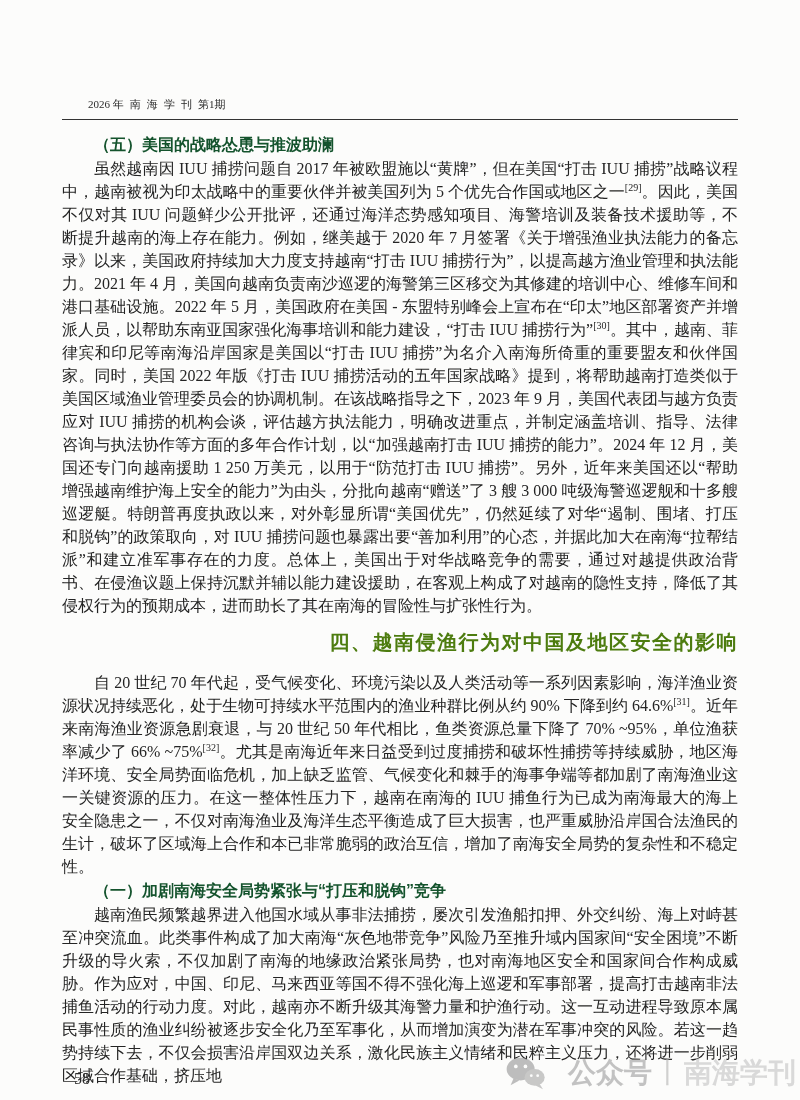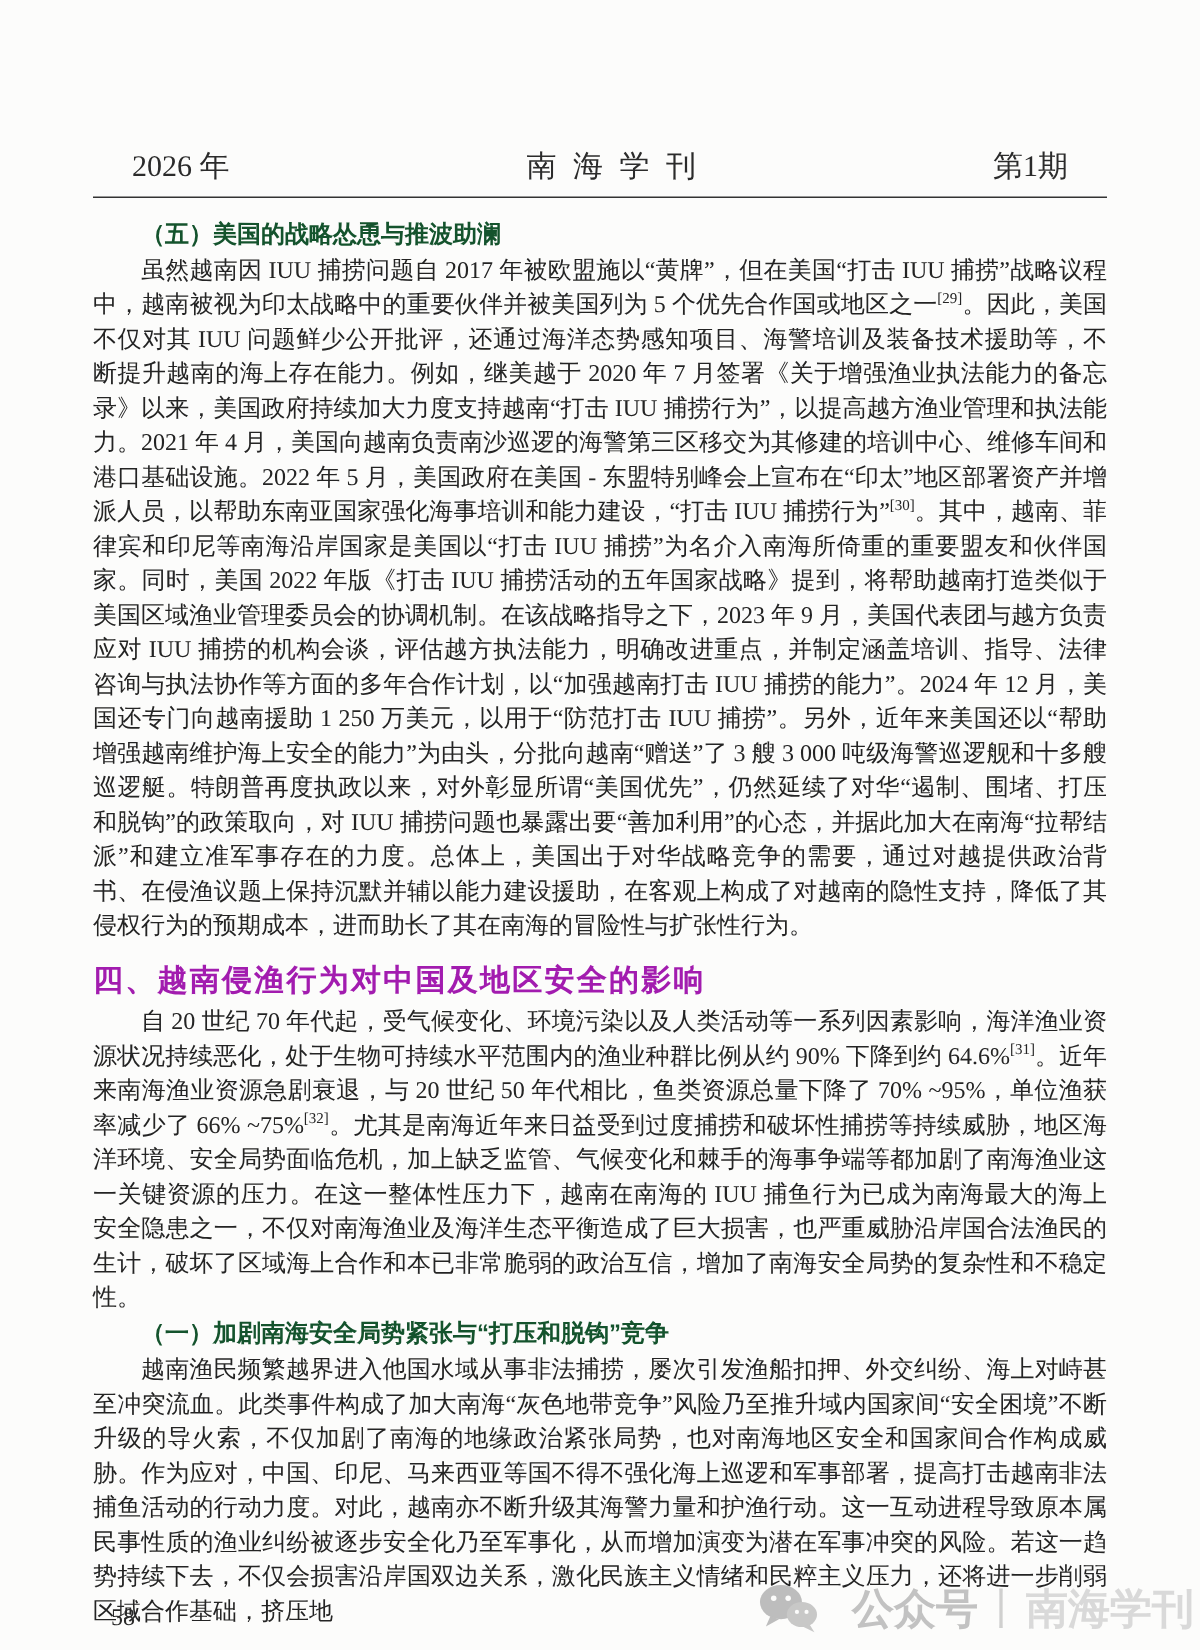--- a/index.html
+++ b/index.html
@@ -13,23 +13,23 @@
     position: relative;
     width: 800px;
     height: 1100px;
     background: #fcfcfb;
     padding: 97px 62px 0 62px;
     overflow: hidden;
   }
   
   .page-header {
     display: flex;
-    justify-content: space-between;
+    justify-content: flex-start;
     align-items: baseline;
-    font-size: 20px;
+    font-size: 11px;
     padding: 0 26px 7px 26px;
     color: #2b2b2b;
   }
   .journal-title { letter-spacing: 0.55em; text-indent: 0.55em; }
   .header-rule {
     border: none;
     border-top: 1.5px solid #333;
     margin: 0 0 13px 0;
   }
   
@@ -52,38 +52,39 @@
     font-size: 16px;
     line-height: 23px;
     text-indent: 2em;
     margin: 1px 0;
     color: #14532d;
   }
   .section-heading {
     font-size: 20px;
     line-height: 26px;
     font-weight: bold;
-    text-align: left;
+    text-align: right;
     letter-spacing: 1.5px;
-    margin: 12px 0 3px 0;
-    color: #a21caf;
+    margin: 12px 0 16px 0;
+    color: #4d7c0f;
   }
   
   .page-number {
     position: absolute;
     left: 74px;
     bottom: 12px;
     font-size: 16px;
     color: #2a2a2a;
   }
   .watermark {
     position: absolute;
     right: 4px;
     bottom: 8px;
     display: flex;
+    align-items: center;
     gap: 22px;
     opacity: 0.6;
     pointer-events: none;
     white-space: nowrap;
   }
   .watermark-text {
     font-family: "Liberation Sans", "DejaVu Sans", sans-serif;
     font-size: 28px;
     font-weight: bold;
     color: #9d9d9d;

